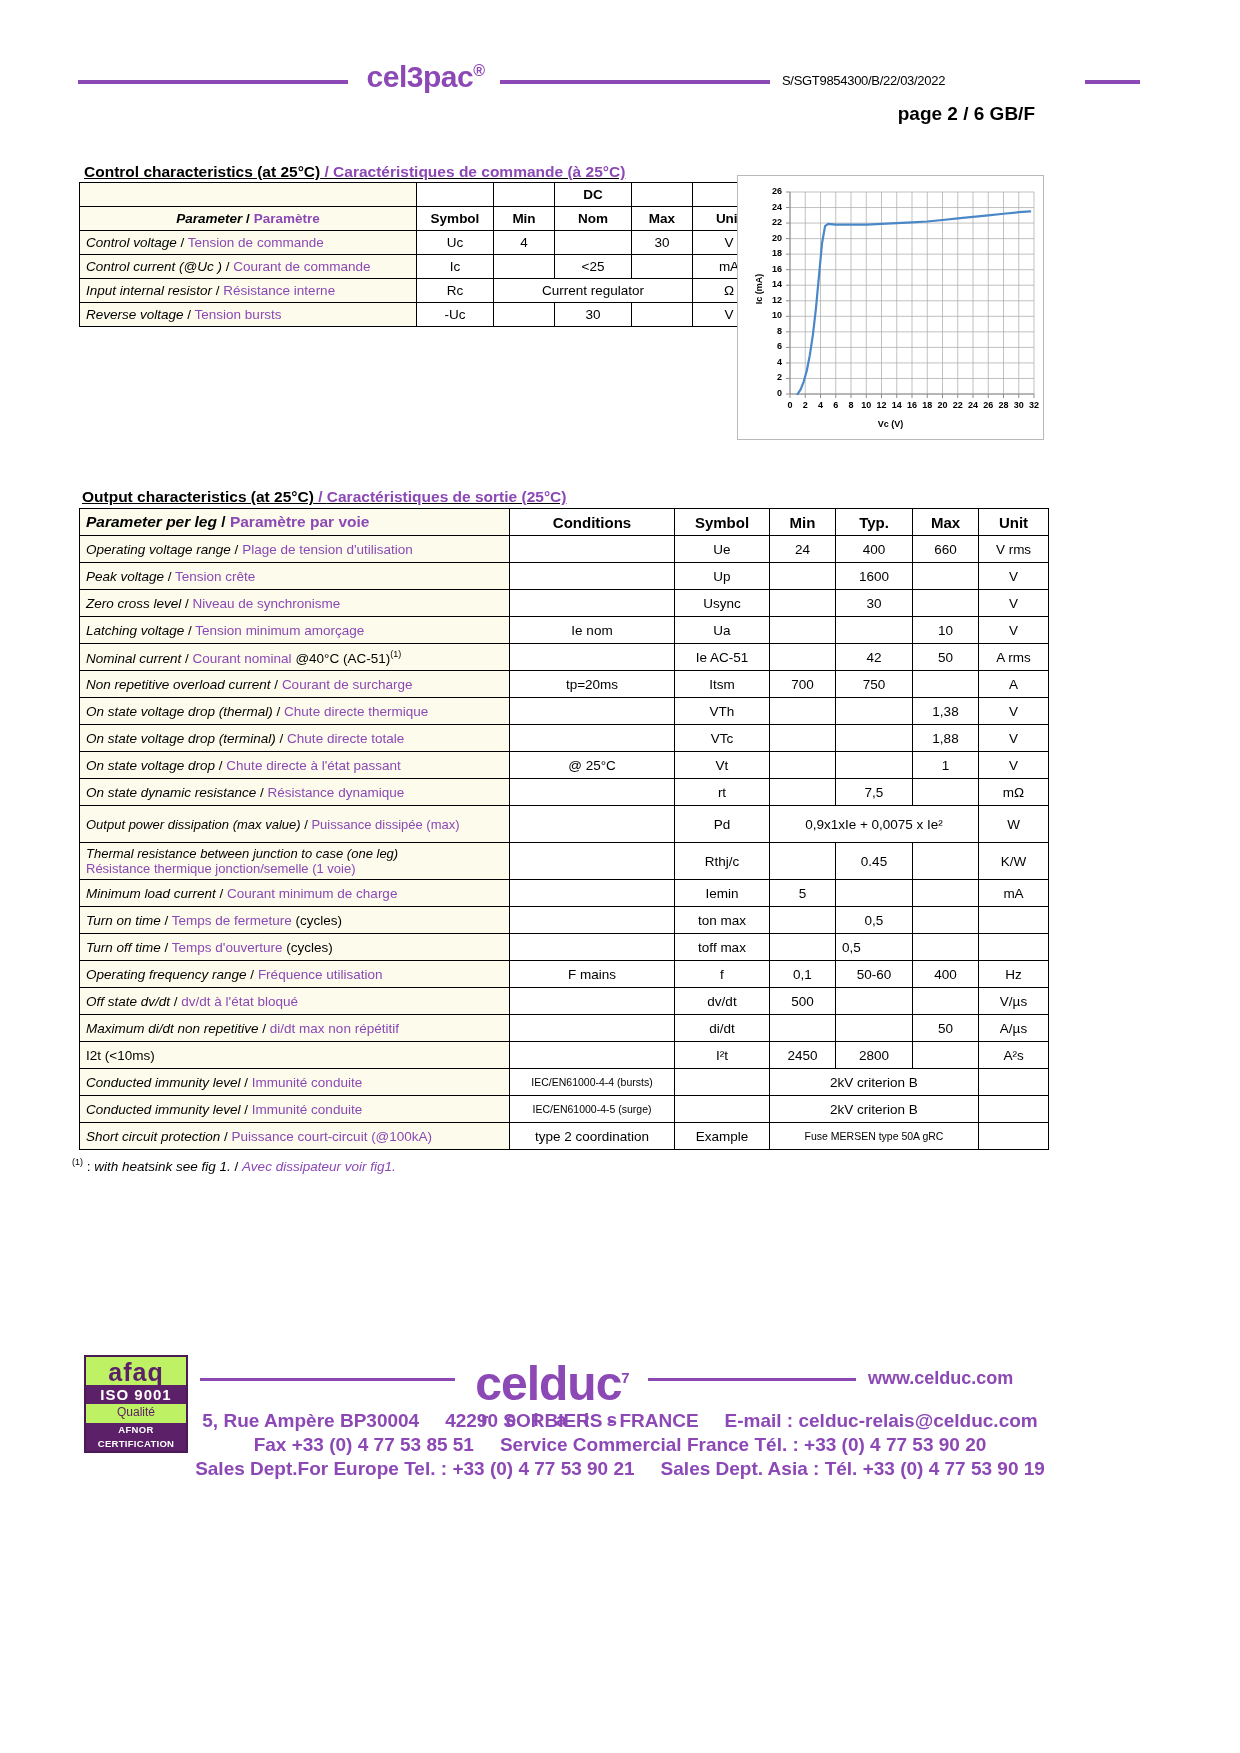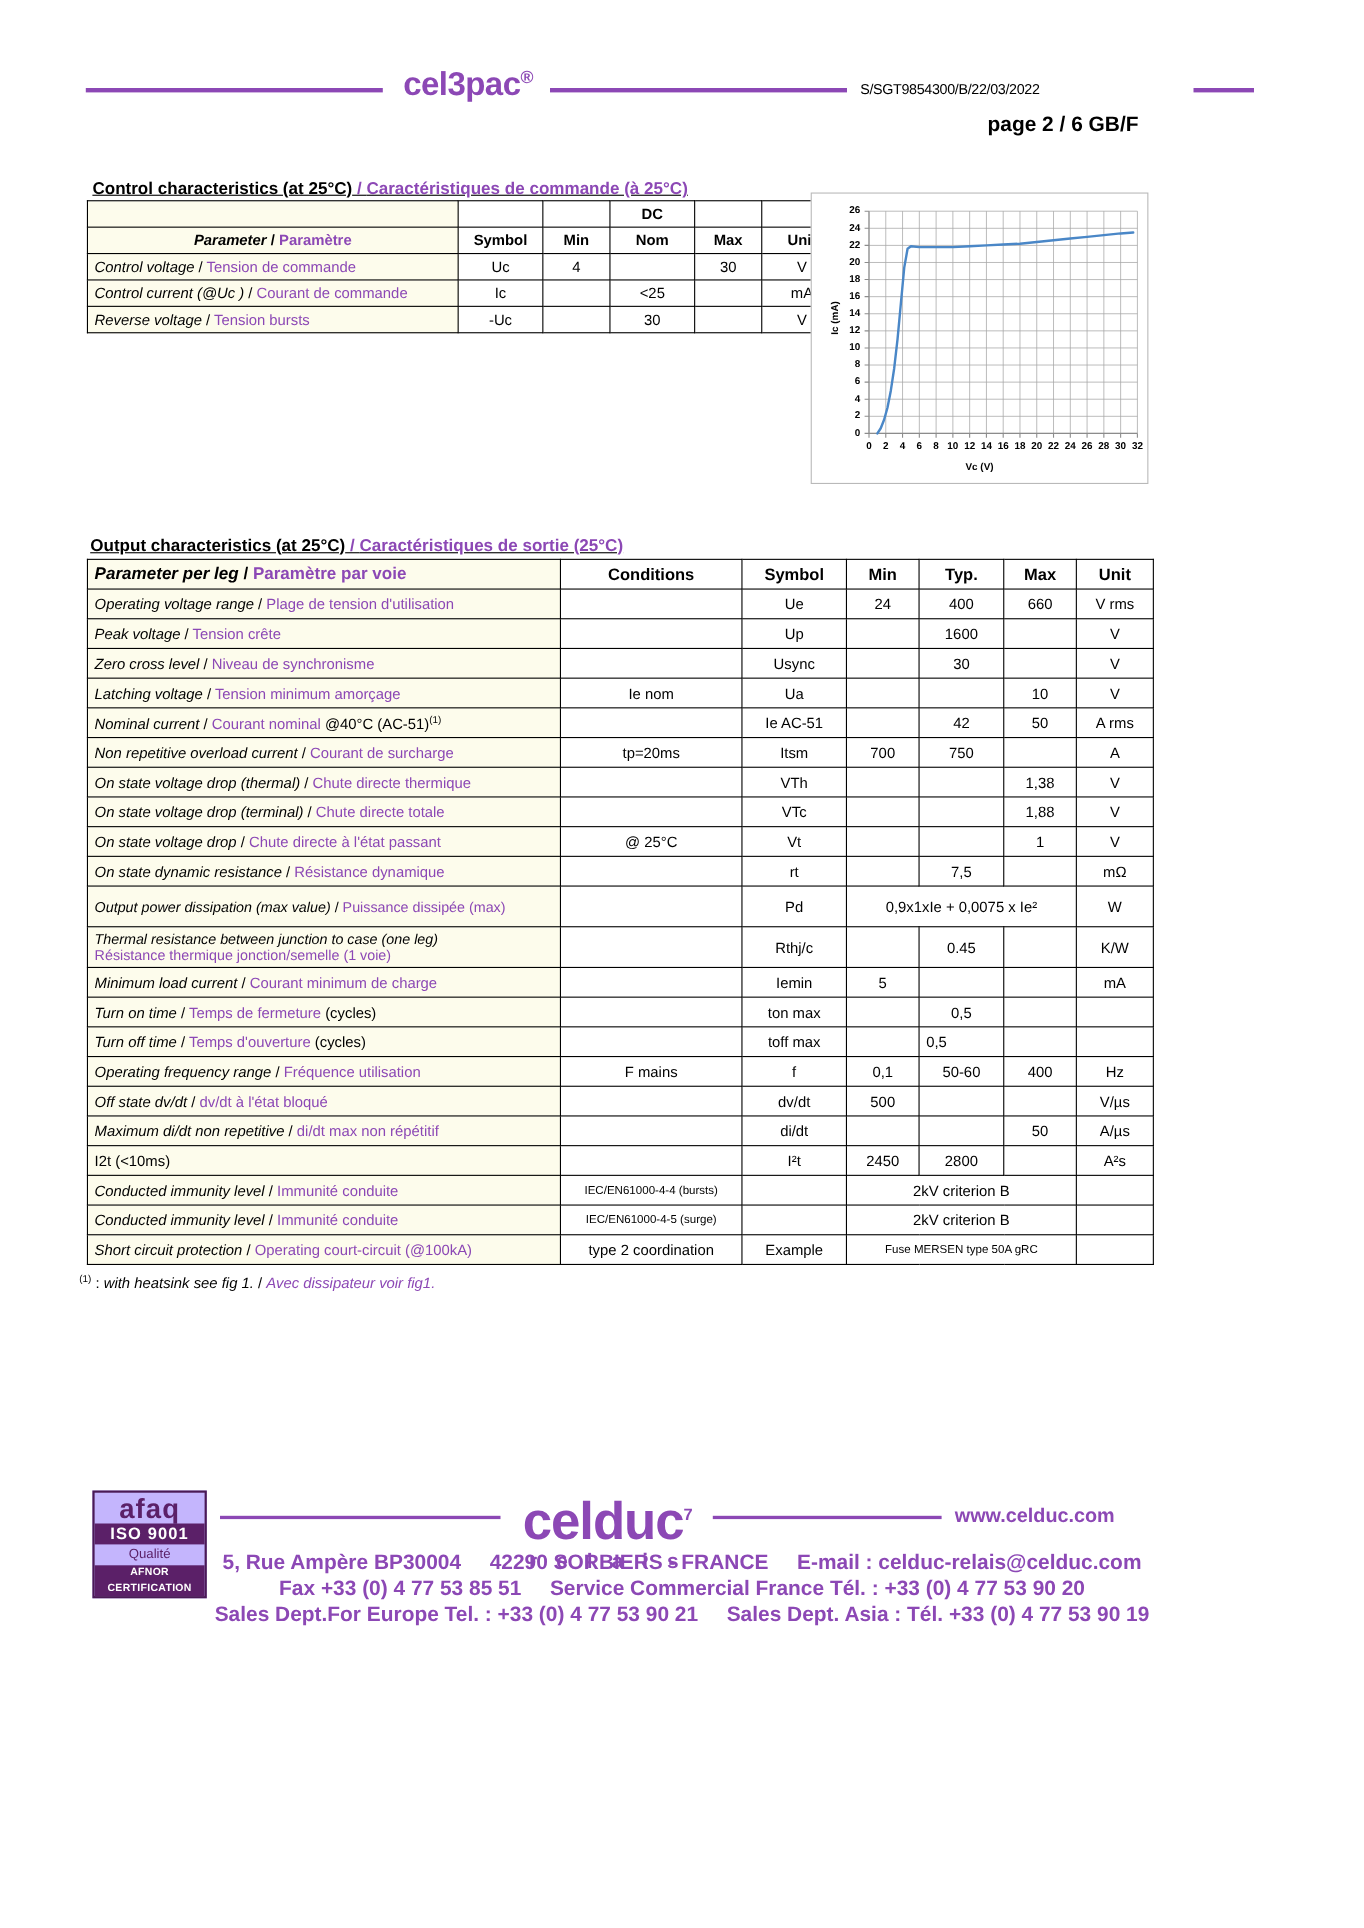--- a/index.html
+++ b/index.html
@@ -214,21 +214,21 @@
   
   #footer { position: absolute; left: 0; top: 1340px; width: 1240px; }
 
   #afaq-logo {
     position: absolute;
     left: 84px;
     top: 15px;
     width: 104px;
     height: 98px;
     border: 2px solid #4a1a55;
-    background: #c4b5fd;
+    background: #bef264;
     text-align: center;
     box-sizing: border-box;
   }
   #afaq-logo .w1 {
     font-size: 25px;
     font-weight: bold;
     color: #5b2068;
     line-height: 26px;
     margin-top: 2px;
     letter-spacing: 1px;
@@ -377,20 +377,28 @@
         <span class="en">Control current (@Uc )</span><span class="plain"> / </span><span class="fr">Courant de commande</span>
       </td>
       <td class="ctr">Ic</td>
       <td class="ctr"></td>
       <td class="ctr">&lt;25</td>
       <td class="ctr"></td>
       <td class="ctr">mA</td>
     </tr>
 
 
+    <tr>
+      <td class="param-cell">
+        <span class="en">Input internal resistor</span><span class="plain"> / </span><span class="fr">Résistance interne</span>
+      </td>
+      <td class="ctr">Rc</td>
+      <td class="ctr" colspan="3">Current regulator</td>
+      <td class="ctr">Ω</td>
+    </tr>
 
     <tr>
       <td class="param-cell">
         <span class="en">Reverse voltage</span><span class="plain"> / </span><span class="fr">Tension bursts</span>
       </td>
       <td class="ctr">-Uc</td>
       <td class="ctr"></td>
       <td class="ctr">30</td>
       <td class="ctr"></td>
       <td class="ctr">V</td>
@@ -680,21 +688,21 @@
           <td class="ctr"></td>
         </tr>
         <tr>
           <td class="param-cell" style="white-space: nowrap;"><span class="en">Conducted immunity level</span><span class="plain"> / </span><span class="fr">Immunité conduite</span></td>
           <td class="ctr small-note">IEC/EN61000-4-5 (surge)</td>
           <td class="ctr"></td>
           <td class="ctr" colspan="3">2kV criterion B</td>
           <td class="ctr"></td>
         </tr>
         <tr>
-          <td class="param-cell" style="white-space: nowrap;"><span class="en"> Short circuit protection</span><span class="plain"> / </span><span class="fr">Operating court-circuit (@100kA)</span></td>
+          <td class="param-cell" style="white-space: nowrap;"><span class="en"> Short circuit protection</span><span class="plain"> / </span><span class="fr">Puissance court-circuit (@100kA)</span></td>
           <td class="ctr">type 2 coordination</td>
           <td class="ctr">Example</td>
           <td class="ctr small-note" colspan="3">Fuse MERSEN type 50A gRC</td>
           <td class="ctr"></td>
         </tr>
       </tbody>
 </table>
 </div>
 
 <div id="footnote">

